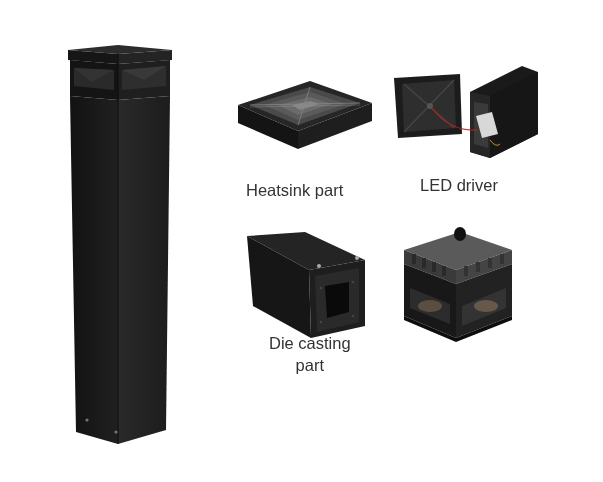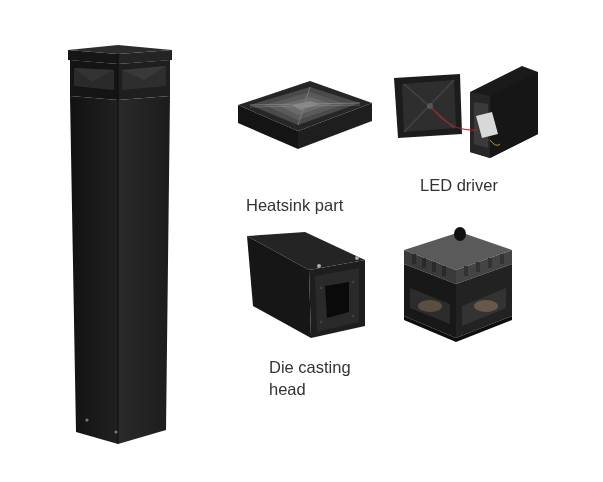--- a/index.html
+++ b/index.html
@@ -53,21 +53,21 @@
     <polygon points="66,56 140,28 140,46 66,74" fill="#1e1e1e"></polygon>
     <polygon points="18,30 78,12 128,28 66,50" fill="#4a4a4a"></polygon>
     <polygon points="32,30 78,17 114,29 66,45" fill="#5a5a5a"></polygon>
     <polygon points="46,30 78,22 100,29 66,40" fill="#6b6b6b"></polygon>
     <polygon points="60,30 78,26 88,29 68,35" fill="#858585"></polygon>
     <line x1="18" y1="30" x2="128" y2="28" stroke="#8a8a8a" stroke-width="0.7"></line>
     <line x1="78" y1="12" x2="66" y2="50" stroke="#8a8a8a" stroke-width="0.7"></line>
     <line x1="18" y1="30" x2="128" y2="28" stroke="#999" stroke-width="0.4" transform="translate(0,2)"></line>
   </svg>
 </div>
-<div class="label" style="left:246px; top:179px;margin-top:15px;">Heatsink part</div>
+<div class="label" style="left:246px; top:179px;">Heatsink part</div>
 
 <div class="abs" style="left:390px; top:62px; width:150px; height:100px;">
   <svg width="150" height="100" viewBox="0 0 150 100">
 
     <polygon points="4,16 70,12 72,72 8,76" fill="#1c1c1c"></polygon>
     <polygon points="12,22 64,18 66,66 14,70" fill="#2e2e2e"></polygon>
     <line x1="14" y1="22" x2="64" y2="66" stroke="#444" stroke-width="1.5"></line>
     <line x1="64" y1="18" x2="14" y2="70" stroke="#444" stroke-width="1.5"></line>
     <circle cx="40" cy="44" r="3" fill="#555"></circle>
 
@@ -91,23 +91,23 @@
     <polygon points="70,46 114,38 114,92 72,102" fill="#2a2a2a"></polygon>
     <polygon points="80,56 104,52 104,82 82,88" fill="#0a0a0a"></polygon>
     <circle cx="74" cy="36" r="2" fill="#aaa"></circle>
     <circle cx="112" cy="28" r="2" fill="#aaa"></circle>
     <circle cx="76" cy="58" r="1.3" fill="#444"></circle>
     <circle cx="108" cy="52" r="1.3" fill="#444"></circle>
     <circle cx="76" cy="92" r="1.3" fill="#444"></circle>
     <circle cx="108" cy="86" r="1.3" fill="#444"></circle>
   </svg>
 </div>
-<div class="label" style="left:269px; top:356px;">
+<div class="label" style="left:269px; top:332px;text-align:center;">
   <div>Die casting</div>
-  <div>head</div>
+  <div>part</div>
 </div>
 
 <div class="abs" style="left:398px; top:220px; width:120px; height:125px;">
   <svg width="120" height="125" viewBox="0 0 120 125">
 
     <polygon points="6,30 62,12 114,30 58,50" fill="#5a5a5a"></polygon>
     <polygon points="6,30 58,50 58,64 6,44" fill="#3a3a3a"></polygon>
     <polygon points="58,50 114,30 114,44 58,64" fill="#444"></polygon>
     <rect x="14" y="34" width="4" height="10" fill="#2a2a2a"></rect>
     <rect x="24" y="38" width="4" height="10" fill="#2a2a2a"></rect>

